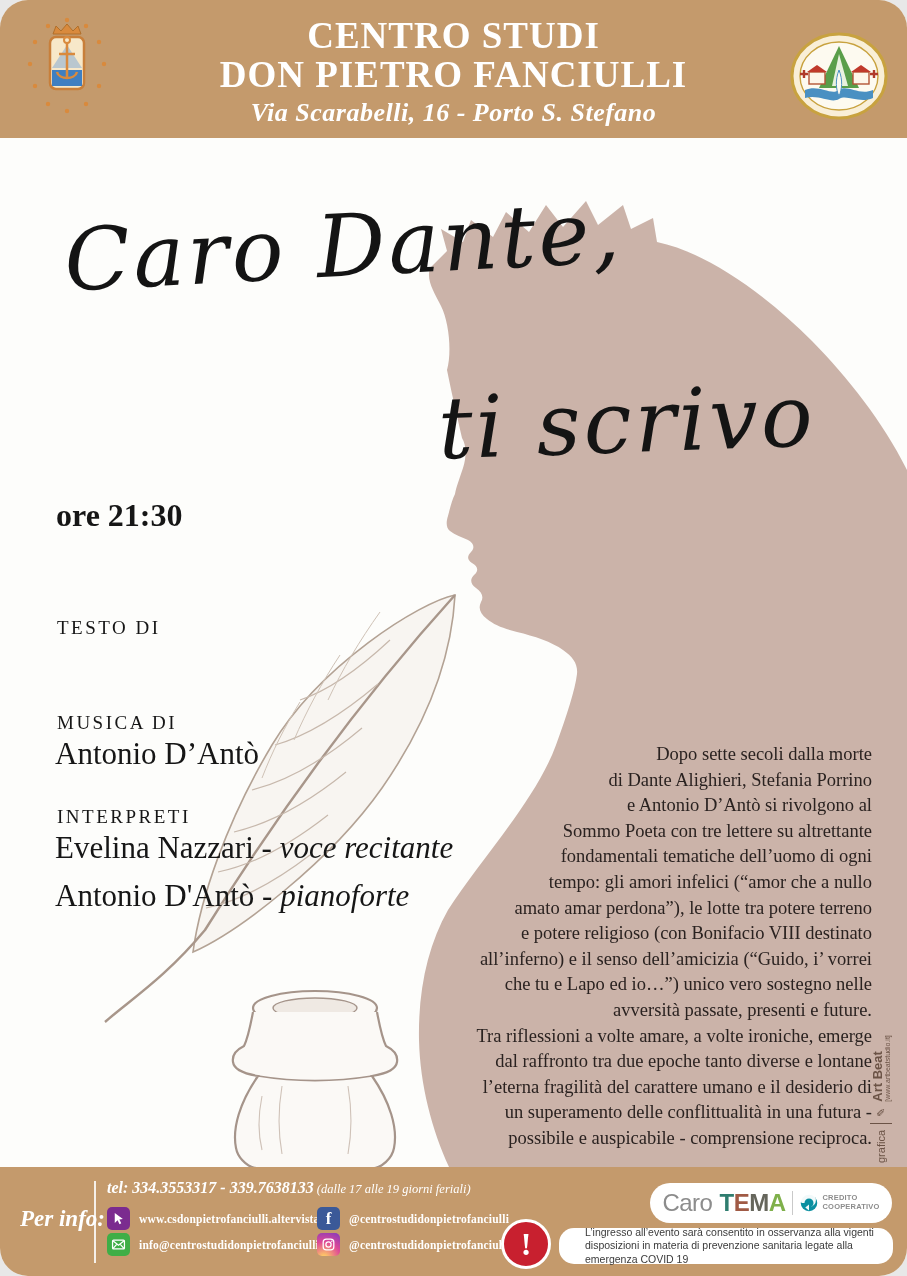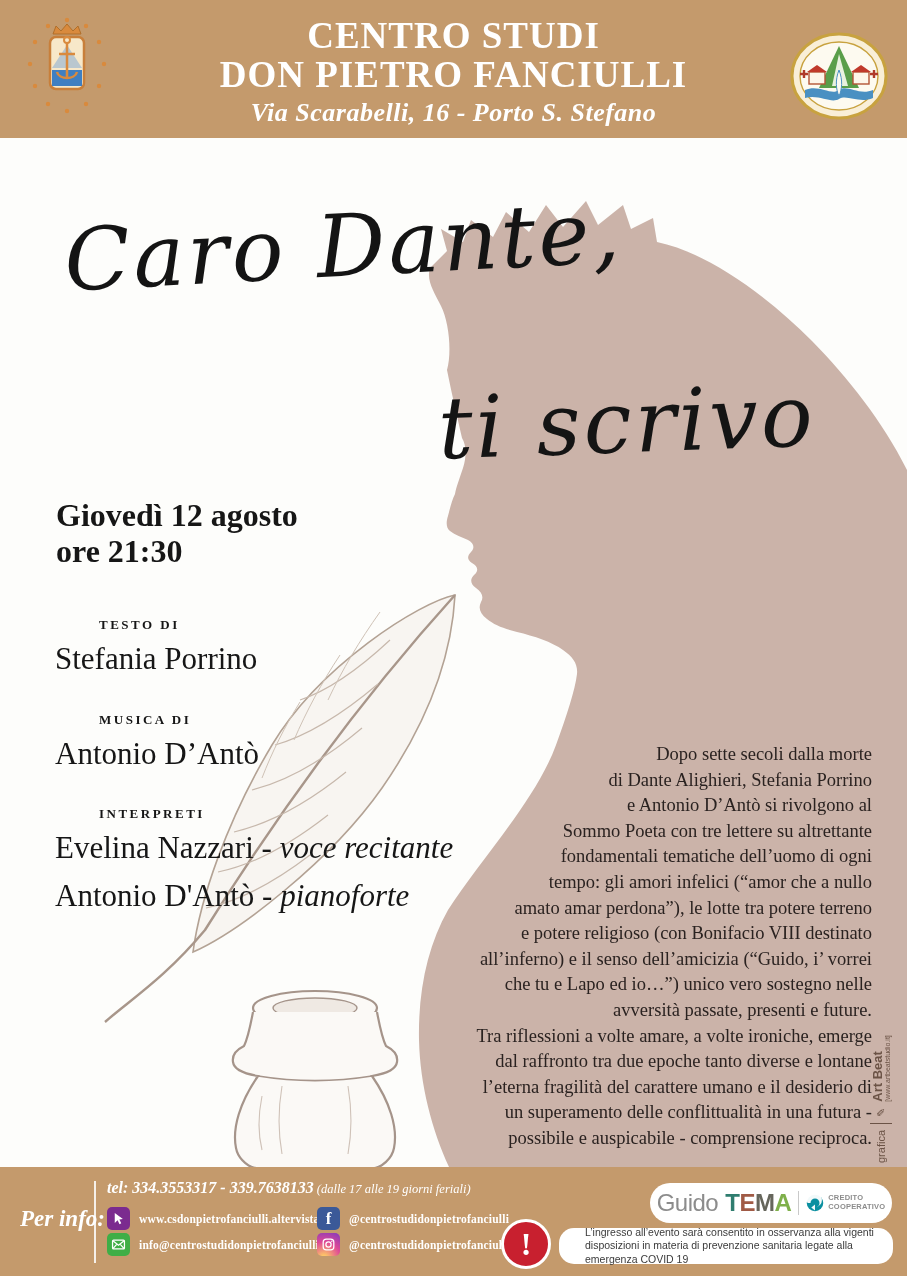--- a/index.html
+++ b/index.html
@@ -1,20 +1,20 @@
 <!DOCTYPE html>
 <html><head>
 <meta charset="utf-8">
 <title>Caro Dante, ti scrivo — poster</title>
 <style>
   html,body{margin:0;padding:0;background:#e8e8e8;}
   .poster{
     position:relative;width:907px;height:1276px;margin:0 auto;
     background:#fdfdfb;overflow:hidden;
-    font-family:"Liberation Serif",serif;color:#161616;
+    font-family:"Liberation Serif",serif;color:#161616;border-radius:28px;
   }
   
   .header{position:absolute;left:0;top:0;width:907px;height:138px;background:#c49a6c;}
   .header-text{position:absolute;left:140px;right:140px;top:16px;text-align:center;color:#ffffff;}
   .org-line{font-size:37px;font-weight:bold;letter-spacing:1px;line-height:1.06;}
   .org-address{margin-top:4px;font-size:26px;font-style:italic;font-weight:bold;letter-spacing:.5px;}
   .logo-left{position:absolute;left:26px;top:12px;}
   .logo-right{position:absolute;right:18px;top:30px;}
   
   .silhouette,.quill{position:absolute;left:0;top:0;pointer-events:none;}
@@ -24,21 +24,21 @@
     font-size:86px;color:#141414;letter-spacing:3px;white-space:nowrap;z-index:3;
   }
   .script-1{left:64px;top:196px;transform:rotate(-3deg);}
   .script-2{left:438px;top:372px;transform:rotate(-2deg);}
   .subtitle{
     position:absolute;left:60px;top:414px;width:740px;text-align:center;
     font-size:26px;font-weight:bold;letter-spacing:1.5px;z-index:3;
   }
   
   .datetime{position:absolute;left:56px;top:498px;font-size:32px;font-weight:bold;line-height:1.12;z-index:3;}
-  .credit-label{position:absolute;left:57px;font-size:13px;font-weight:bold;letter-spacing:2.5px;z-index:3;margin-left:42px;}
+  .credit-label{position:absolute;left:57px;font-size:19px;font-weight:normal;letter-spacing:2.5px;z-index:3;}
   .credit-name{position:absolute;left:55px;font-size:31px;z-index:3;white-space:nowrap;}
   .credit-name .role{font-style:italic;}
   .lbl-testo{top:617px;}   .name-testo{top:641px;}
   .lbl-musica{top:712px;}  .name-musica{top:736px;font-family:Liberation Serif, serif;}
   .lbl-interpreti{top:806px;} .name-int1{top:830px;} .name-int2{top:878px;}
   
   .description{
     position:absolute;right:35px;top:742px;width:450px;text-align:right;
     font-size:18.5px;line-height:25.6px;color:#2a2220;white-space:pre-line;z-index:3;
   }
@@ -195,26 +195,24 @@
       <path d="M50 40 C 46 50 47 60 50 66 C 53 60 54 50 50 40 Z" fill="#fdfaf0" stroke="#4a90c2" stroke-width="1"></path>
       <path d="M11 44 h8 M15 40 v8" stroke="#b03a2a" stroke-width="2.4"></path>
       <path d="M81 44 h8 M85 40 v8" stroke="#b03a2a" stroke-width="2.4"></path>
     </svg>
   </div>
 
   <div class="script script-1">Caro Dante,</div>
   <div class="script script-2">ti scrivo</div>
 
   <div class="datetime">
-    <div>Giovedì 12 agosto</div>
     <div>ore 21:30</div>
   </div>
 
   <div class="credit-label lbl-testo">TESTO DI</div>
-  <div class="credit-name name-testo">Stefania Porrino</div>
 
   <div class="credit-label lbl-musica">MUSICA DI</div>
   <div class="credit-name name-musica">Antonio D’Antò</div>
 
   <div class="credit-label lbl-interpreti">INTERPRETI</div>
   <div class="credit-name name-int2"><span>Antonio D'Antò - </span><span class="role">pianoforte</span></div>
   <div class="credit-name name-int1"><span>Evelina Nazzari - </span><span class="role">voce recitante</span></div>
 
   <div class="description">Dopo sette secoli dalla morte
 di Dante Alighieri, Stefania Porrino
@@ -278,21 +276,21 @@
         <svg width="15" height="15" viewBox="0 0 24 24" fill="none" stroke="#ffffff" stroke-width="2">
             <rect x="3.5" y="3.5" width="17" height="17" rx="5"></rect>
             <circle cx="12" cy="12" r="4.2"></circle>
             <circle cx="17.3" cy="6.8" r="1.2" fill="#ffffff" stroke="none"></circle>
           </svg>
       </span>
       <span class="c-label">@centrostudidonpietrofanciulli</span>
     </div>
 
     <div class="bank-pill">
-      <span class="bank-name">Guido</span>
+      <span class="bank-name">Caro</span>
         <span class="bank-tema"><span class="t0">T</span><span class="t1">E</span><span class="t2">M</span><span class="t3">A</span></span>
       <span class="bank-div"></span>
       <span class="coop">
         <svg width="18" height="18" viewBox="0 0 24 24">
             <circle cx="12" cy="12" r="11" fill="#0a8fa0"></circle>
             <path d="M6 12 a6 6 0 1 1 6 6 l0 -4 -5 4 5 4 0 -4 a 10 10 0 1 0 -10 -6 Z" fill="#ffffff" opacity=".95"></path>
           </svg>
         <span class="coop-text">
           <span>CREDITO</span><br>
           <span>COOPERATIVO</span>

